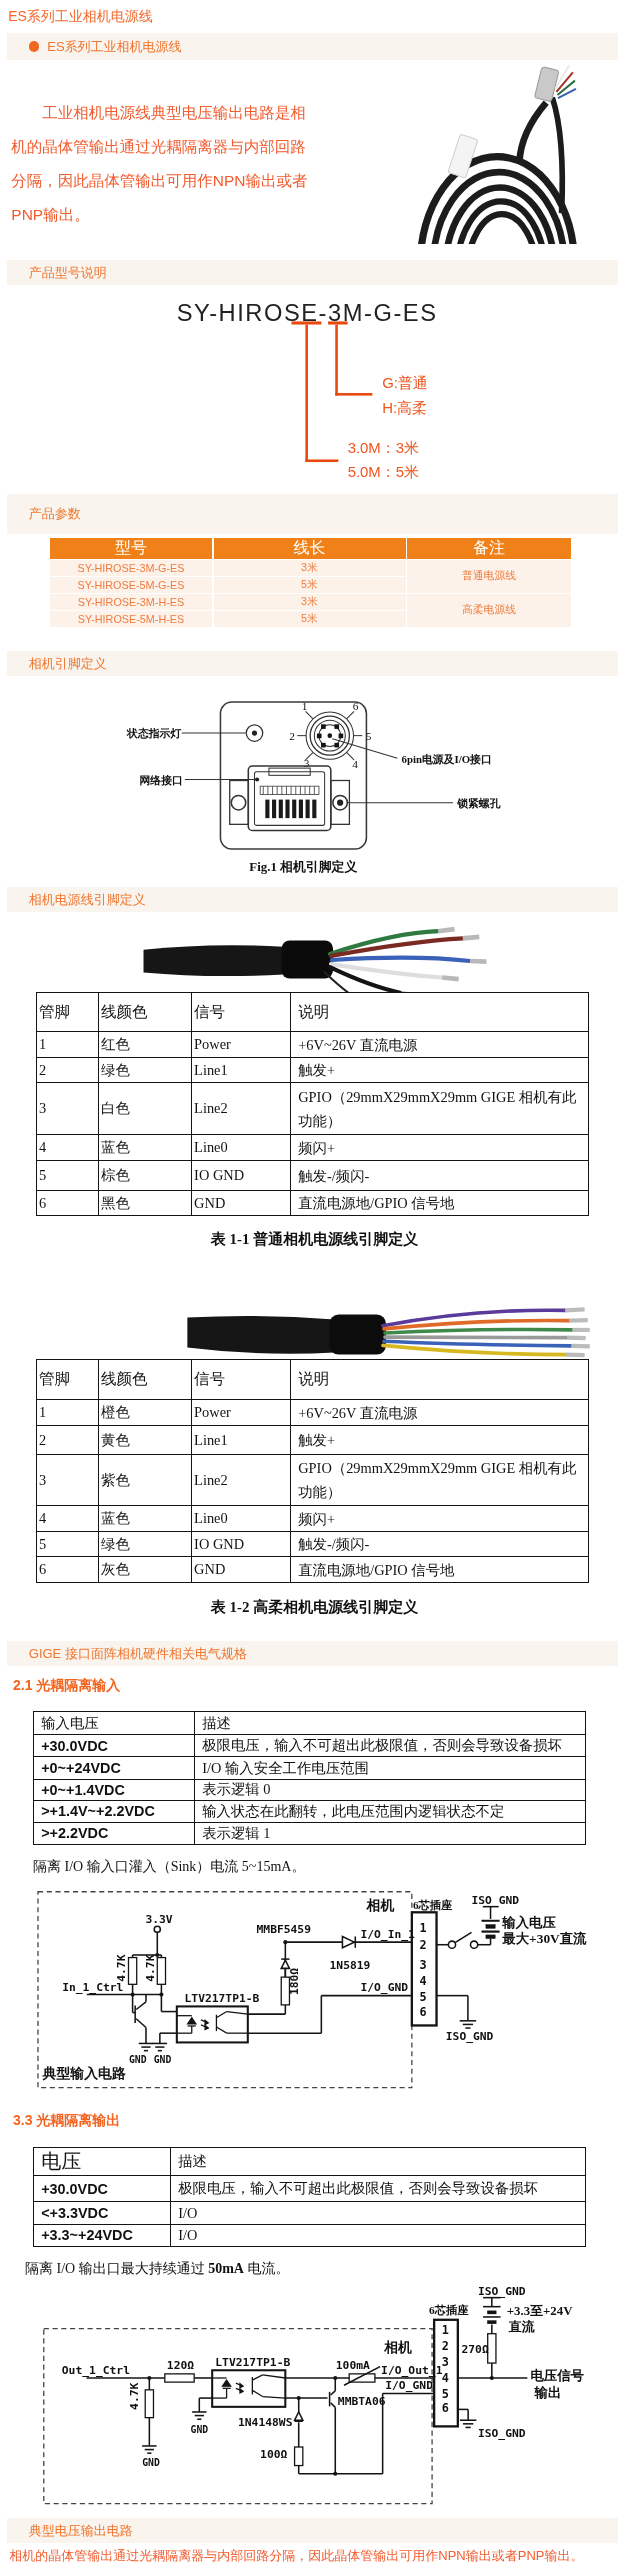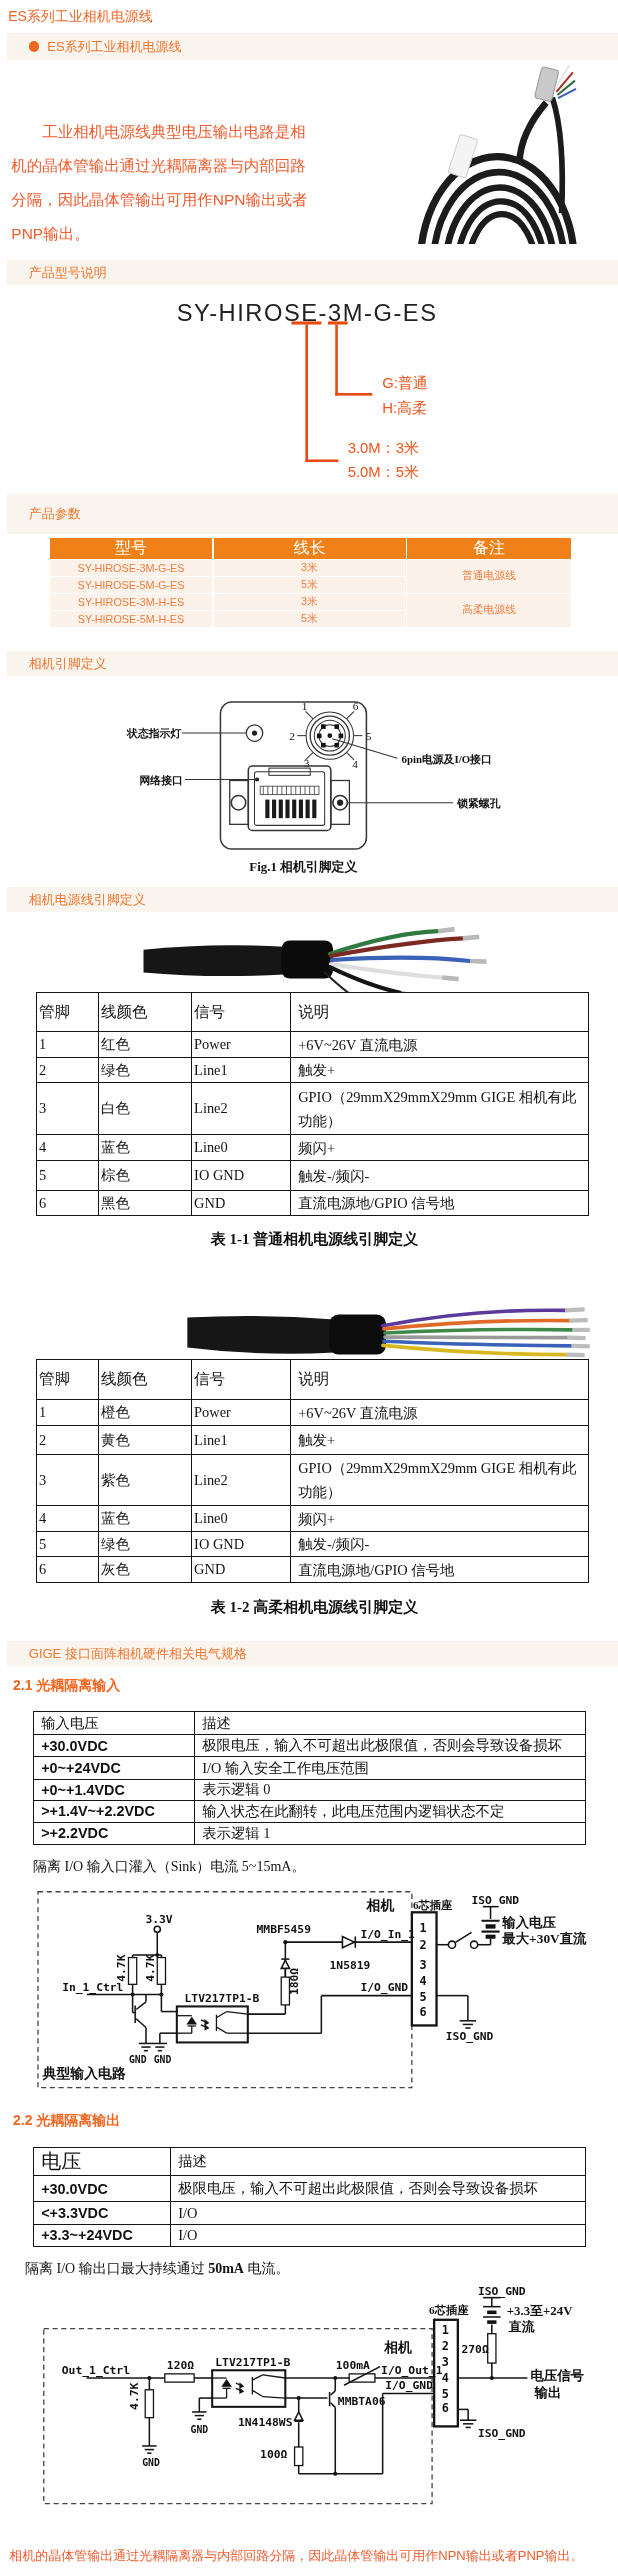--- a/index.html
+++ b/index.html
@@ -1,21 +1,21 @@
 <!DOCTYPE html>
 <html style="font-size:8.2px"><head>
 <meta charset="utf-8">
 <style>
   html,body{margin:0;padding:0;background:#fff}
   #page{position:relative;width:618px;height:3130px;background:#fff;overflow:hidden;font-family:"Liberation Sans",sans-serif}
   .abs{position:absolute}
   .page-title{position:absolute;left:8.2px;top:8.2px;font-size:14px;font-weight:500;color:#f2682a}
   .banner{position:absolute;left:7.2px;width:611px;height:26px;background:#f9f4ed;display:flex;align-items:center;padding-left:21.6px;box-sizing:border-box;color:#f0752e;font-size:13px;font-weight:500}
   .banner .dot{width:10.3px;height:10.3px;border-radius:50%;background:#f0671f;margin-right:8.2px;flex:0 0 auto}
-  .intro{position:absolute;left:11.3px;top:115px;width:340px;color:#f25c2e;font-size:15.5px;font-weight:500;line-height:34px}
+  .intro{position:absolute;left:11.3px;top:96px;width:340px;color:#f25c2e;font-size:15.5px;font-weight:500;line-height:34px}
   .intro .ln0{text-indent:31px}
   .h-orange{position:absolute;color:#f2641f;font-size:14px;font-weight:700}
   .caption{position:absolute;left:0;width:629px;text-align:center;font-family:"Liberation Serif",serif;font-weight:bold;font-size:15px;color:#111}
   .note{position:absolute;font-family:"Liberation Serif",serif;font-size:14px;color:#111}
   .ptable{position:absolute;left:50px;top:538px;width:521px;display:grid;grid-template-columns:162px 192px 164px;grid-template-rows:20.6px 15.5px 15.5px 15.5px 15.5px;gap:1.5px;background:#fff}
   .ptable .hc{background:#f08119;color:#fff;font-size:16px;display:flex;align-items:center;justify-content:center}
   .ptable .bc{background:#fcf2ea;color:#ef7c3e;font-size:10.8px;display:flex;align-items:center;justify-content:center}
   table.dtab{position:absolute;border-collapse:collapse;table-layout:fixed;background:#fff;font-family:"Liberation Serif",serif;color:#111}
   table.dtab td{border:1px solid #141414;padding:0 7.2px;font-size:14.4px}
   table.dtab td.c{text-align:left;padding:0 2.1px}
@@ -514,21 +514,21 @@
     <g class="csig" font-size="23" fill="#111">
       <text x="815" y="96">1</text>
       <text x="815" y="128">2</text>
       <text x="815" y="168">3</text>
       <text x="815" y="199">4</text>
       <text x="815" y="230">5</text>
       <text x="815" y="258">6</text>
     </g>
   </svg>
 
-  <div class="h-orange" style="left:13px;top:2112px">2.2 光耦隔离输出</div>
+  <div class="h-orange" style="left:13px;top:2112px">3.3 光耦隔离输出</div>
 
   <table class="dtab" style="left:33px;top:2147px;width:552px">
     <colgroup>
         <col style="width:137px">
         <col style="width:415px">
       </colgroup>
     <tbody>
         <tr style="height:23px">
           <td style="font-size:20px">电压</td>
           <td style="font-size:14.4px">描述</td>
@@ -661,17 +661,20 @@
     <g class="csig" font-size="23" fill="#111">
       <text x="858" y="101">1</text>
       <text x="858" y="132">2</text>
       <text x="858" y="163">3</text>
       <text x="858" y="194">4</text>
       <text x="858" y="224">5</text>
       <text x="858" y="253">6</text>
     </g>
   </svg>
 
+  <div class="banner" style="top:2518px;height:25px">
+    <span>典型电压输出电路</span>
+  </div>
 
   <div class="typ-para">相机的晶体管输出通过光耦隔离器与内部回路分隔，因此晶体管输出可用作NPN输出或者PNP输出。</div>
 
 </div>
 
 
 </body></html>

